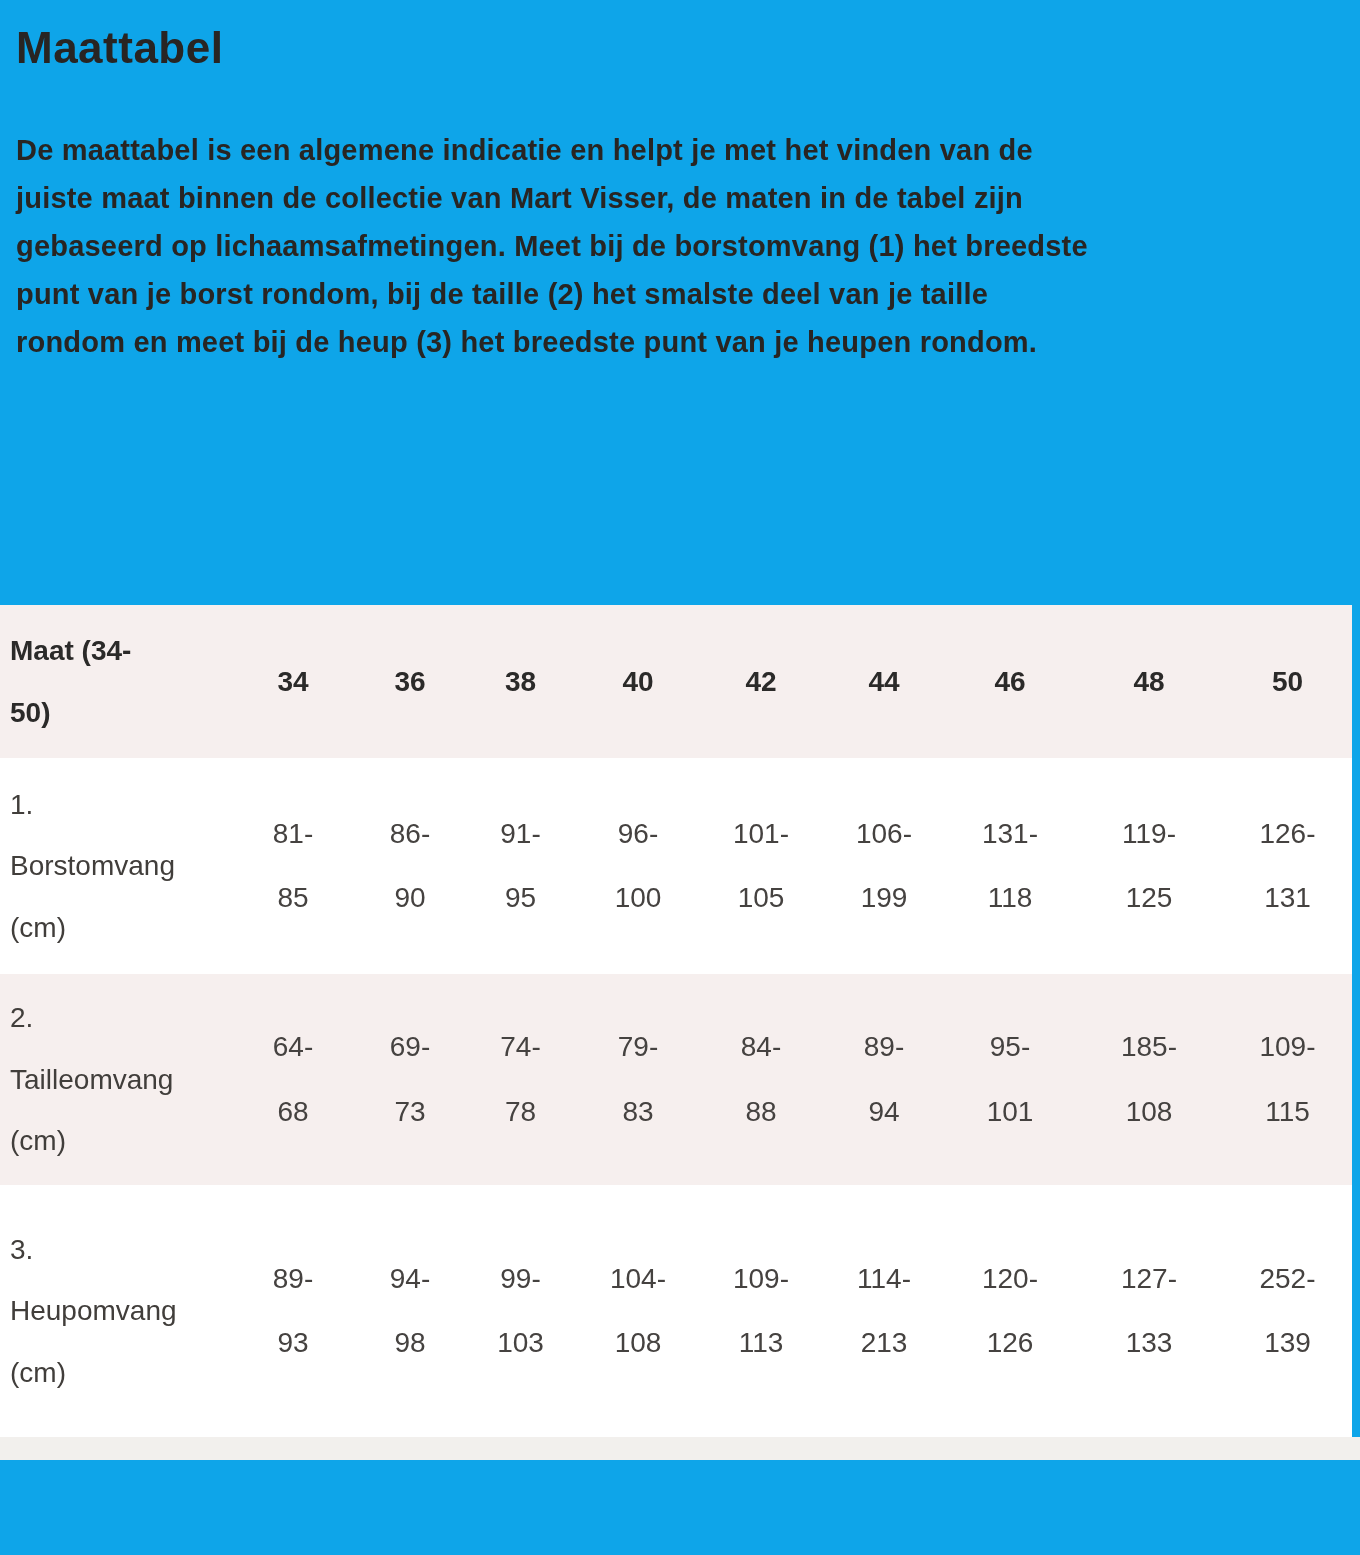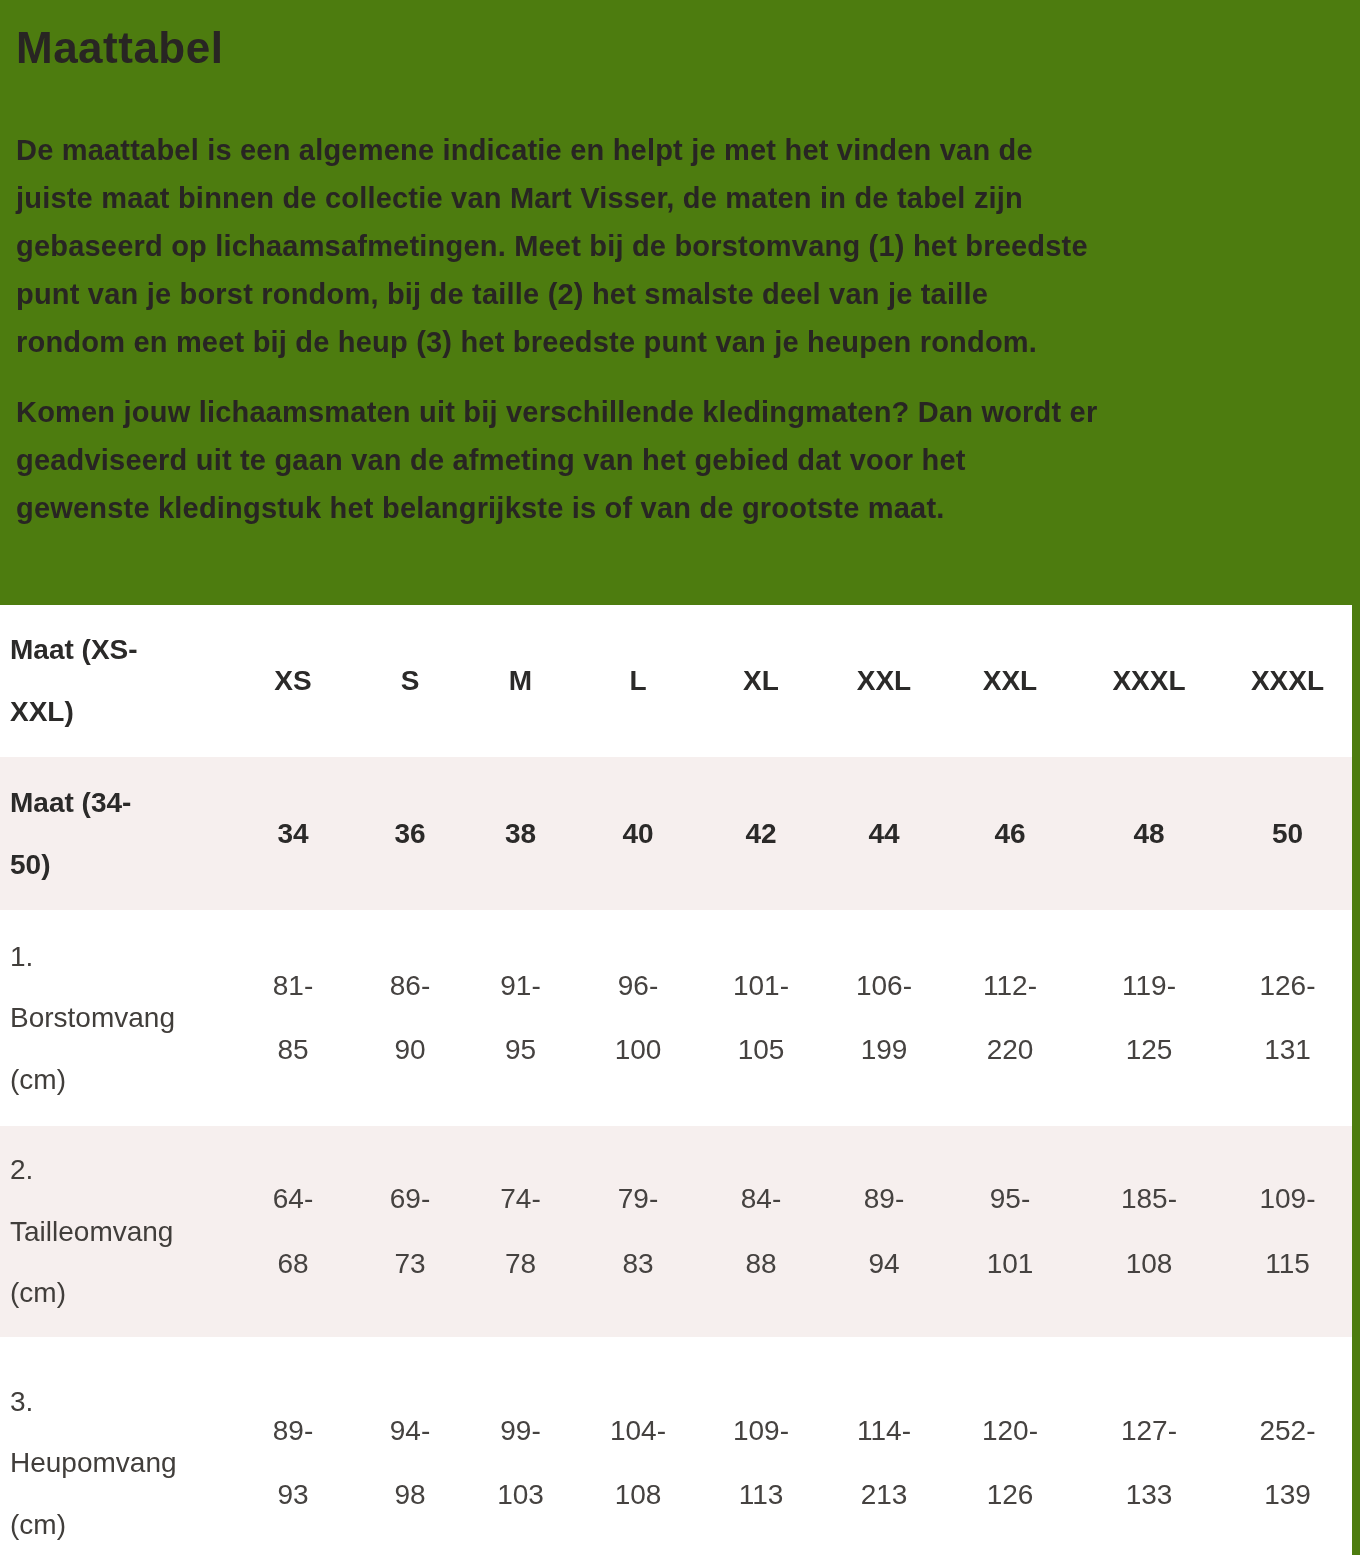--- a/index.html
+++ b/index.html
@@ -4,21 +4,21 @@
 <style>
   html, body { margin: 0; padding: 0; }
   body {
     font-family: "Liberation Sans", sans-serif;
     background: #f7efee;
   }
   .page {
     position: relative;
     width: 1360px;
     height: 1555px;
-    background: #4d7c0f;
+    background: #0ea5e9;
     overflow: hidden;
   }
   
   .intro {
     box-sizing: border-box;
     height: 605px;
     padding: 22px 40px 0 16px;
     overflow: hidden;
   }
   .intro h1 {
@@ -94,73 +94,58 @@
 
 <div class="page">
 
   <div class="intro">
     <h1>Maattabel</h1>
     <p class="first">De maattabel is een algemene indicatie en helpt je met het vinden van de
 juiste maat binnen de collectie van Mart Visser, de maten in de tabel zijn
 gebaseerd op lichaamsafmetingen. Meet bij de borstomvang (1) het breedste
 punt van je borst rondom, bij de taille (2) het smalste deel van je taille
 rondom en meet bij de heup (3) het breedste punt van je heupen rondom.</p>
-    <p class="second">Komen jouw lichaamsmaten uit bij verschillende kledingmaten? Dan wordt er
-geadviseerd uit te gaan van de afmeting van het gebied dat voor het
-gewenste kledingstuk het belangrijkste is of van de grootste maat.</p>
   </div>
 
   <div class="table-wrap">
     <table class="size-table">
       <colgroup>
         <col style="width:230px">
           <col style="width:126px">
           <col style="width:108px">
         <col style="width:113px">
           <col style="width:122px">
           <col style="width:124px">
         <col style="width:122px">
           <col style="width:130px">
           <col style="width:148px">
         <col style="width:129px">
       </colgroup>
       <tbody>
-        <tr class="row-white" style="height:152px">
-          <td class="lbl hdr">Maat (XS-XXL)</td>
-          <td class="val hdr">XS</td>
-          <td class="val hdr">S</td>
-          <td class="val hdr">M</td>
-          <td class="val hdr">L</td>
-          <td class="val hdr">XL</td>
-          <td class="val hdr">XXL</td>
-          <td class="val hdr">XXL</td>
-          <td class="val hdr">XXXL</td>
-          <td class="val hdr">XXXL</td>
-        </tr>
         <tr class="row-pink" style="height:153px">
           <td class="lbl hdr">Maat (34-50)</td>
           <td class="val hdr">34</td>
           <td class="val hdr">36</td>
           <td class="val hdr">38</td>
           <td class="val hdr">40</td>
           <td class="val hdr">42</td>
           <td class="val hdr">44</td>
           <td class="val hdr">46</td>
           <td class="val hdr">48</td>
           <td class="val hdr">50</td>
         </tr>
         <tr class="row-white" style="height:216px">
           <td class="lbl">1. Borstomvang (cm)</td>
           <td class="val"><span class="range">81-85</span></td>
           <td class="val"><span class="range">86-90</span></td>
           <td class="val"><span class="range">91-95</span></td>
           <td class="val"><span class="range">96-100</span></td>
           <td class="val"><span class="range">101-105</span></td>
           <td class="val"><span class="range">106-199</span></td>
-          <td class="val"><span class="range">112-220</span></td>
+          <td class="val"><span class="range">131-118</span></td>
           <td class="val"><span class="range">119-125</span></td>
           <td class="val"><span class="range">126-131</span></td>
         </tr>
         <tr class="row-pink" style="height:211px">
           <td class="lbl">2. Tailleomvang (cm)</td>
           <td class="val"><span class="range">64-68</span></td>
           <td class="val"><span class="range">69-73</span></td>
           <td class="val"><span class="range">74-78</span></td>
           <td class="val"><span class="range">79-83</span></td>
           <td class="val"><span class="range">84-88</span></td>

